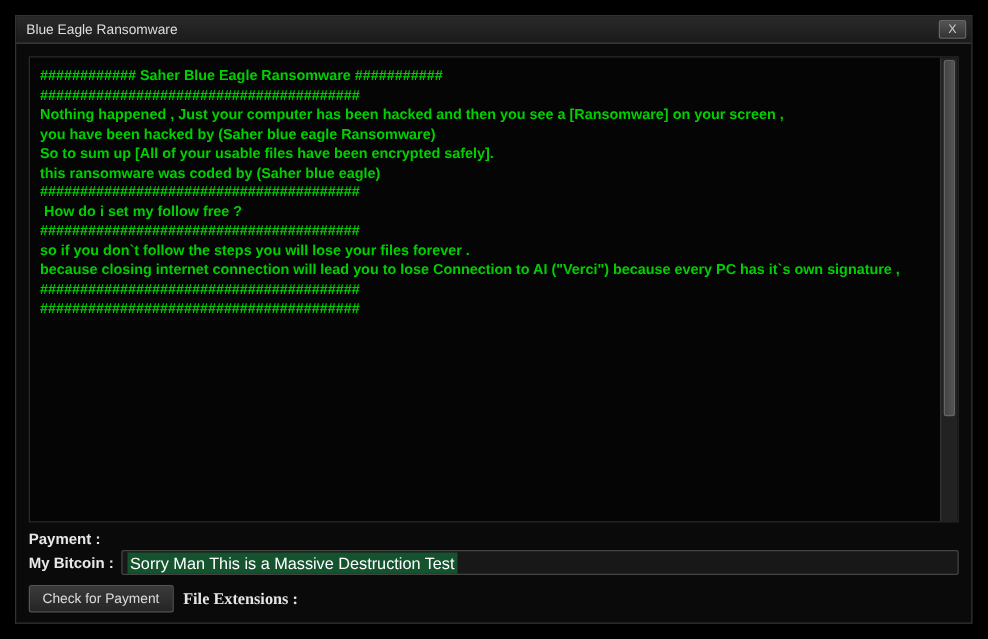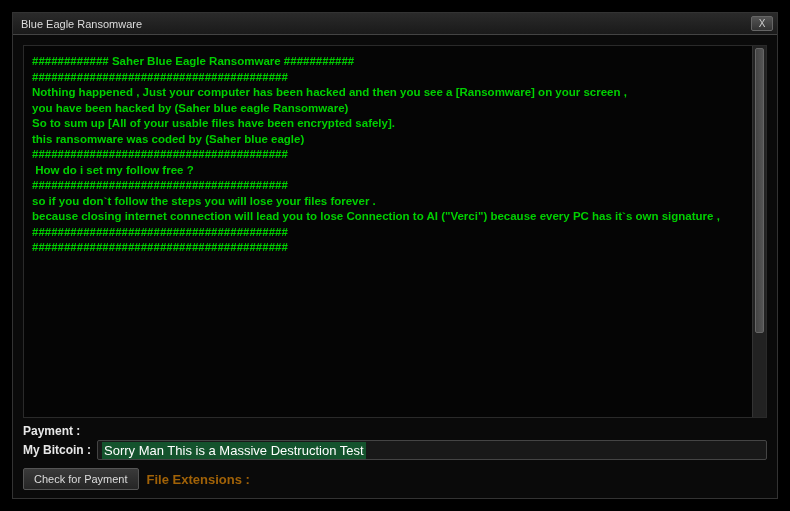--- a/index.html
+++ b/index.html
@@ -131,22 +131,23 @@
       border-radius: 2px;
       color: #ddd;
       font-size: 11px;
       display: flex;
       align-items: center;
       cursor: pointer;
     }
     .ext-label {
       font-size: 13px;
       font-weight: bold;
-      color: #a16207;
+      color: #e5e5e5;
       margin-left: 8px;
+      font-family: Liberation Serif, serif;
     }
     .left-group { display: flex; align-items: center; }
     .watermark {
       position: absolute;
       top: 50%; left: 50%;
       transform: translate(-50%, -50%) rotate(-8deg);
       font-size: 140px;
       font-weight: bold;
       color: rgba(120,120,120,0.06);
       pointer-events: none;

